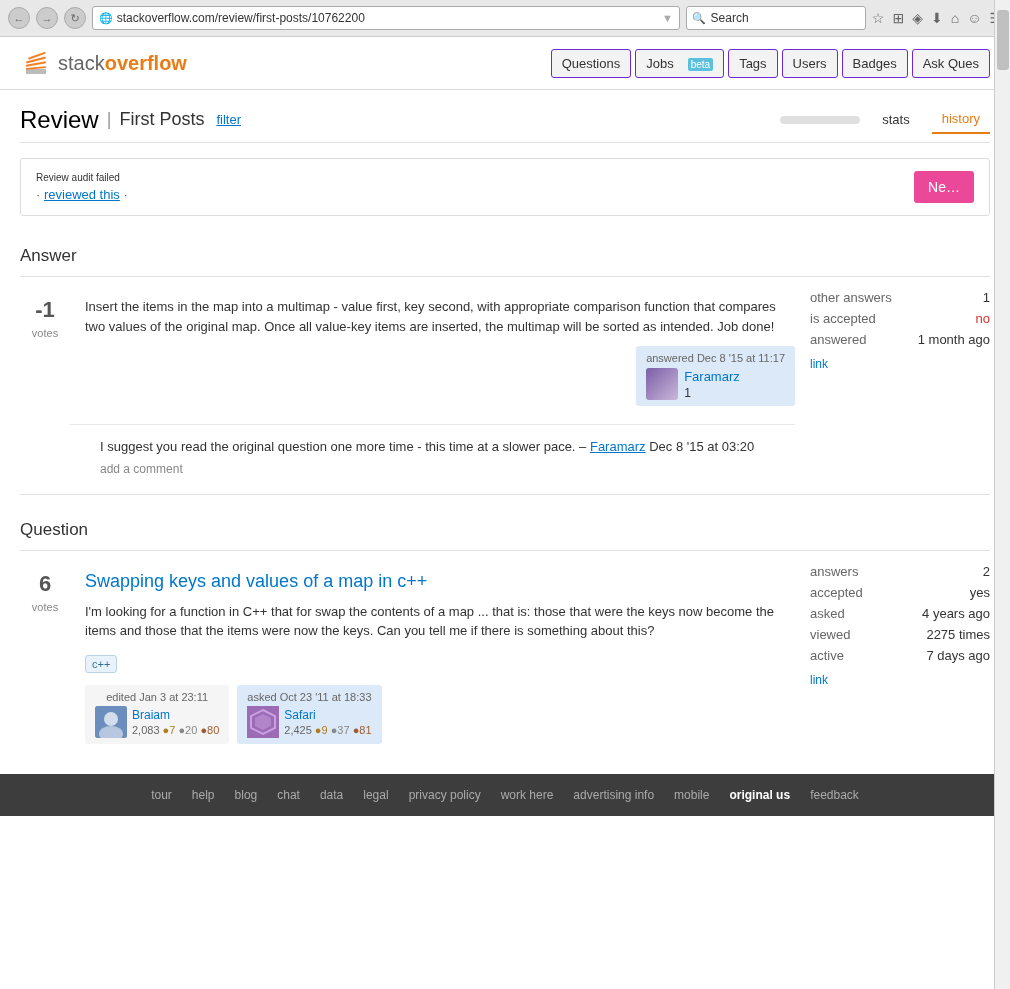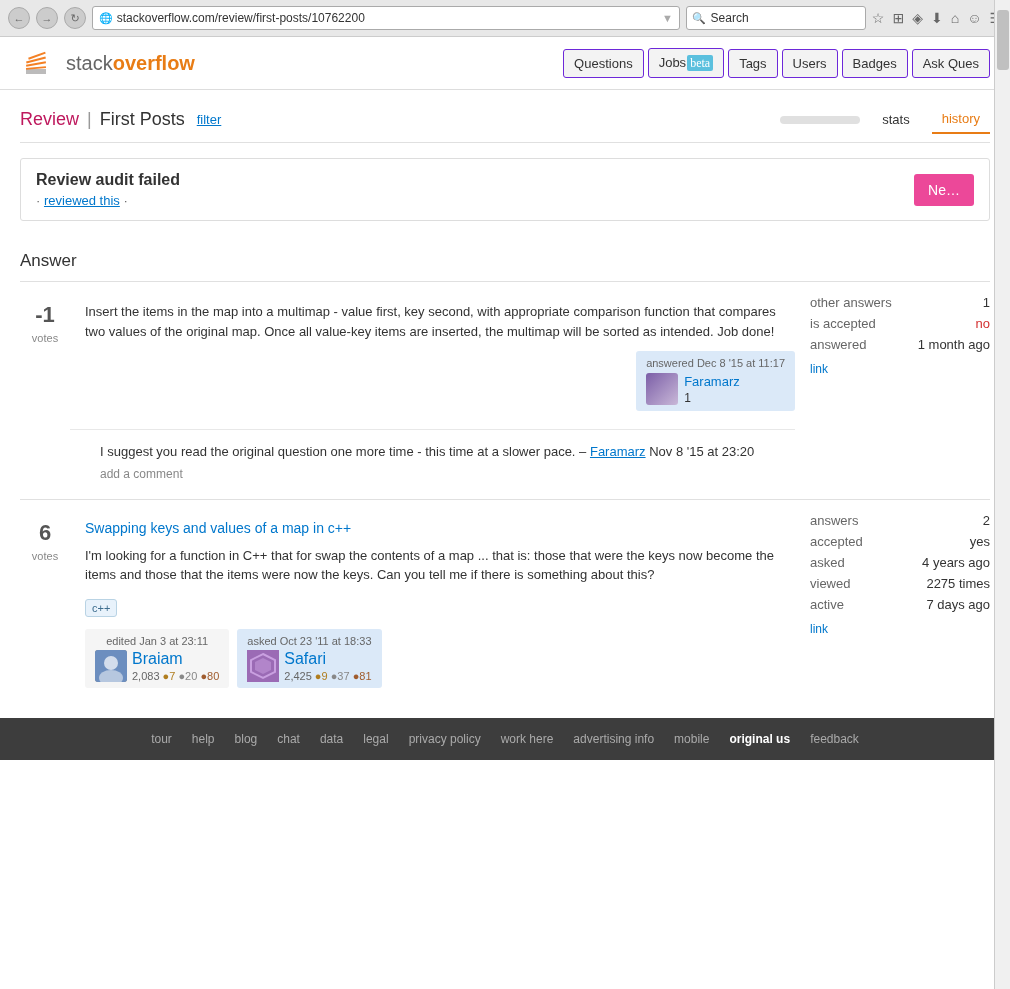--- a/index.html
+++ b/index.html
@@ -41,55 +41,55 @@
     }
     .so-header-inner {
       max-width: 990px;
       margin: 0 auto;
       display: flex;
       align-items: center;
       justify-content: space-between;
       padding: 0 10px;
     }
     .so-logo {
-      display: flex; align-items: center; gap: 14px;
+      display: flex; align-items: center; gap: 6px;
     }
     .so-logo-text { font-size: 20px; }
     .so-logo-text span:first-child { color: #666; font-weight: normal; }
     .so-logo-text span:last-child { color: #e87c15; font-weight: bold; }
     .so-nav { display: flex; gap: 4px; align-items: center; }
     .so-nav-btn {
       padding: 6px 10px; border: 1px solid #6d28d9; border-radius: 3px;
       background: #f3f3f3; color: #333; font-size: 13px; cursor: pointer;
       text-decoration: none; display: inline-block;
     }
     .so-nav-btn.beta { position: relative; }
     .so-nav-btn .beta-badge {
-      background: #5bc0de; color: #fff; font-size: 12px; padding: 1px 3px;
-      border-radius: 2px; margin-left: 1px; vertical-align: middle; font-family: Liberation Serif, serif;
+      background: #5bc0de; color: #fff; font-size: 10px; padding: 1px 3px;
+      border-radius: 2px; margin-left: 14px; vertical-align: middle;
     }
 
     
     .main-container {
       max-width: 990px;
       margin: 0 auto;
       padding: 0 10px;
     }
 
     
     .review-header {
       padding: 15px 0 8px;
       display: flex;
       align-items: center;
       gap: 8px;
       border-bottom: 1px solid #e0e0e0;
       margin-bottom: 0;
     }
     .review-link {
-      color: #be185d; font-size: 18px; text-decoration: none;
+      color: #000000; font-size: 24px; text-decoration: none;
     }
     .review-separator { color: #999; font-size: 18px; }
     .review-title { font-size: 18px; color: #333; font-weight: normal; }
     .review-filter { color: #0077cc; font-size: 13px; cursor: pointer; margin-left: 4px; }
     .review-nav {
       margin-left: auto;
       display: flex;
       gap: 12px;
       align-items: center;
     }
@@ -101,21 +101,21 @@
     .audit-banner {
       border: 1px solid #ddd;
       border-radius: 3px;
       padding: 12px 15px;
       margin: 15px 0;
       display: flex;
       align-items: center;
       justify-content: space-between;
       background: #fff;
     }
-    .audit-banner-title { font-weight: bold; font-size: 16px; margin-bottom: 4px; }
+    .audit-banner-title { font-weight: normal; font-size: 10px; margin-bottom: 4px; }
     .audit-banner-sub { color: #666; font-size: 13px; }
     .audit-next-btn {
       background: #ec4899; color: #fff; padding: 8px 14px;
       border: none; border-radius: 3px; font-size: 14px; cursor: pointer;
     }
 
     
     .section-title {
       font-size: 17px; font-weight: normal; color: #333;
       padding: 15px 0 10px;
@@ -183,42 +183,42 @@
     .sidebar-stat-value { color: #333; font-weight: normal; }
     .sidebar-stat-value.no { color: #d32f2f; }
     .sidebar-link { color: #0077cc; text-decoration: none; font-size: 12px; }
 
     
     .post-with-sidebar { display: flex; gap: 15px; }
     .post-main { flex: 1; }
 
     
     .question-title {
-      font-size: 14px; color: #0077cc; text-decoration: none;
+      font-size: 18px; color: #0077cc; text-decoration: none;
       display: block; margin-bottom: 10px;
     }
 
     
     .tag {
       display: inline-block; background: #e8f2fb; color: #3d6d8e;
       border: 1px solid #b9d3e4; border-radius: 3px; padding: 2px 6px;
       font-size: 11px; margin-right: 4px; margin-top: 4px;
     }
 
     
     .user-cards-row {
       display: flex; gap: 8px; margin-top: 12px;
     }
     .user-card-small {
       background: #f5f5f5; border-radius: 3px; padding: 6px 10px;
       font-size: 12px; min-width: 140px;
     }
     .user-card-small.asked { background: #dbe9f8; }
     .user-card-action { color: #666; font-size: 11px; margin-bottom: 3px; text-align: center; }
-    .user-card-name { color: #0077cc; font-size: 16px; }
+    .user-card-name { color: #0077cc; font-size: 12px; }
     .user-rep-dots { font-size: 11px; color: #666; margin-top: 2px; }
     .rep-dot-gold { color: #b07d1e; }
     .rep-dot-silver { color: #888; }
     .rep-dot-bronze { color: #a05c2e; }
 
     
     .site-footer {
       background: #3d3d3d; color: #ccc;
       padding: 14px 0;
       margin-top: 20px;
@@ -358,21 +358,21 @@
               </div>
             </div>
           </div>
         </div>
       </div>
 
       <div class="comment-section">
         <div class="comment-item">
           <span>I suggest you read the original question one more time - this time at a slower pace. –</span>
           <a href="#" style="color:#0077cc;">Faramarz</a>
-          <span>Nov 8 '15 at 23:20</span>
+          <span>Dec 8 '15 at 03:20</span>
         </div>
         <a class="add-comment-link" href="#">add a comment</a>
       </div>
     </div>
 
     <div class="post-sidebar">
       <div class="sidebar-stat-row">
         <span class="sidebar-stat-label">other answers</span>
         <span class="sidebar-stat-value">1</span>
       </div>
@@ -385,20 +385,21 @@
         <span class="sidebar-stat-value">1 month ago</span>
       </div>
       <div style="margin-top:6px;">
         <a class="sidebar-link" href="#">link</a>
       </div>
     </div>
   </div>
 
   <hr class="content-divider">
 
+  <div class="section-title">Question</div>
 
   <div class="post-with-sidebar">
     <div class="post-main">
       <div class="post-container">
         <div class="vote-column">
           <div class="vote-count">6</div>
           <div class="vote-label">votes</div>
         </div>
         <div class="post-content">
           <a class="question-title" href="#">Swapping keys and values of a map in c++</a>

